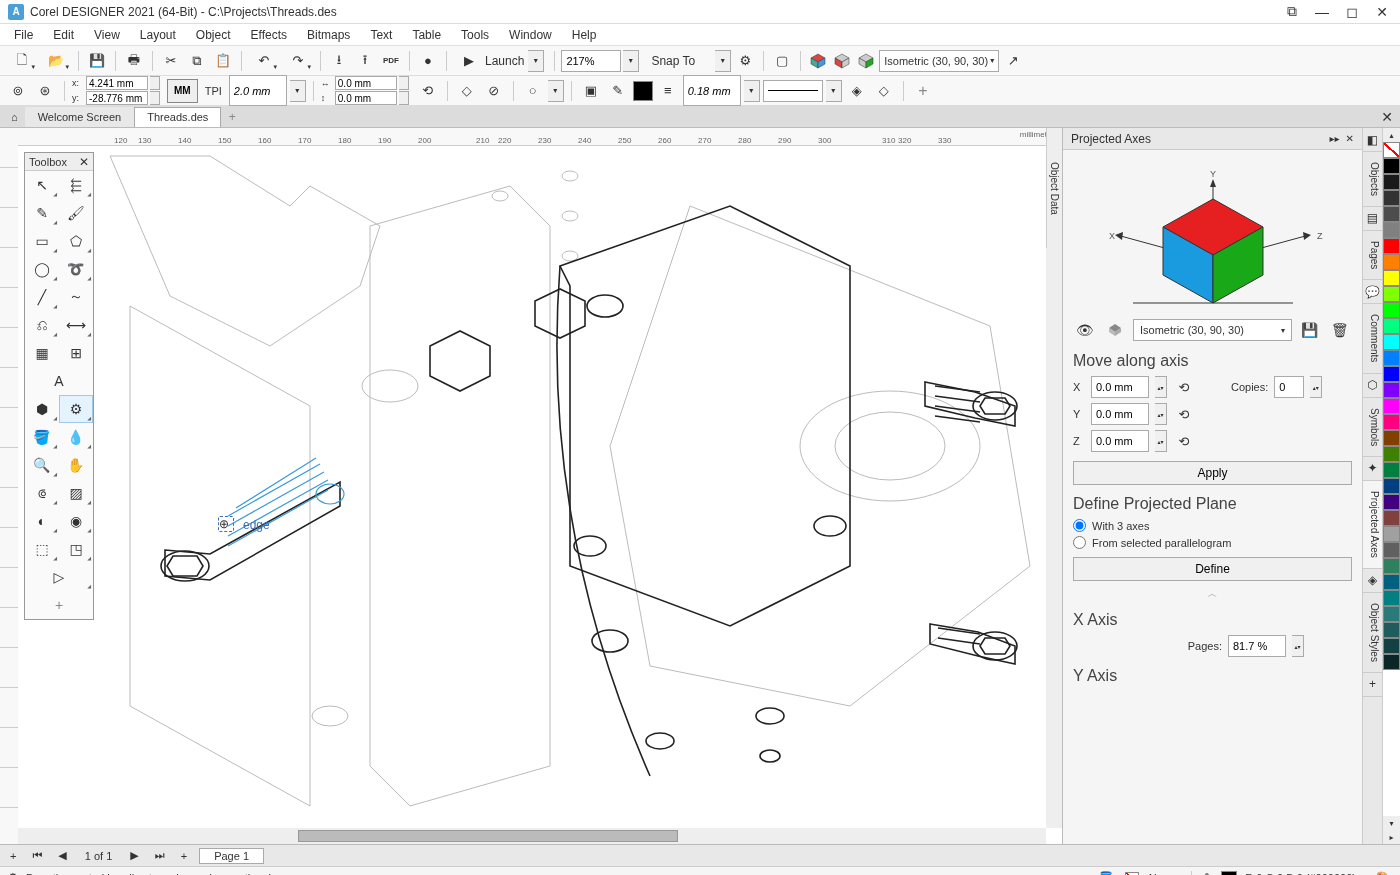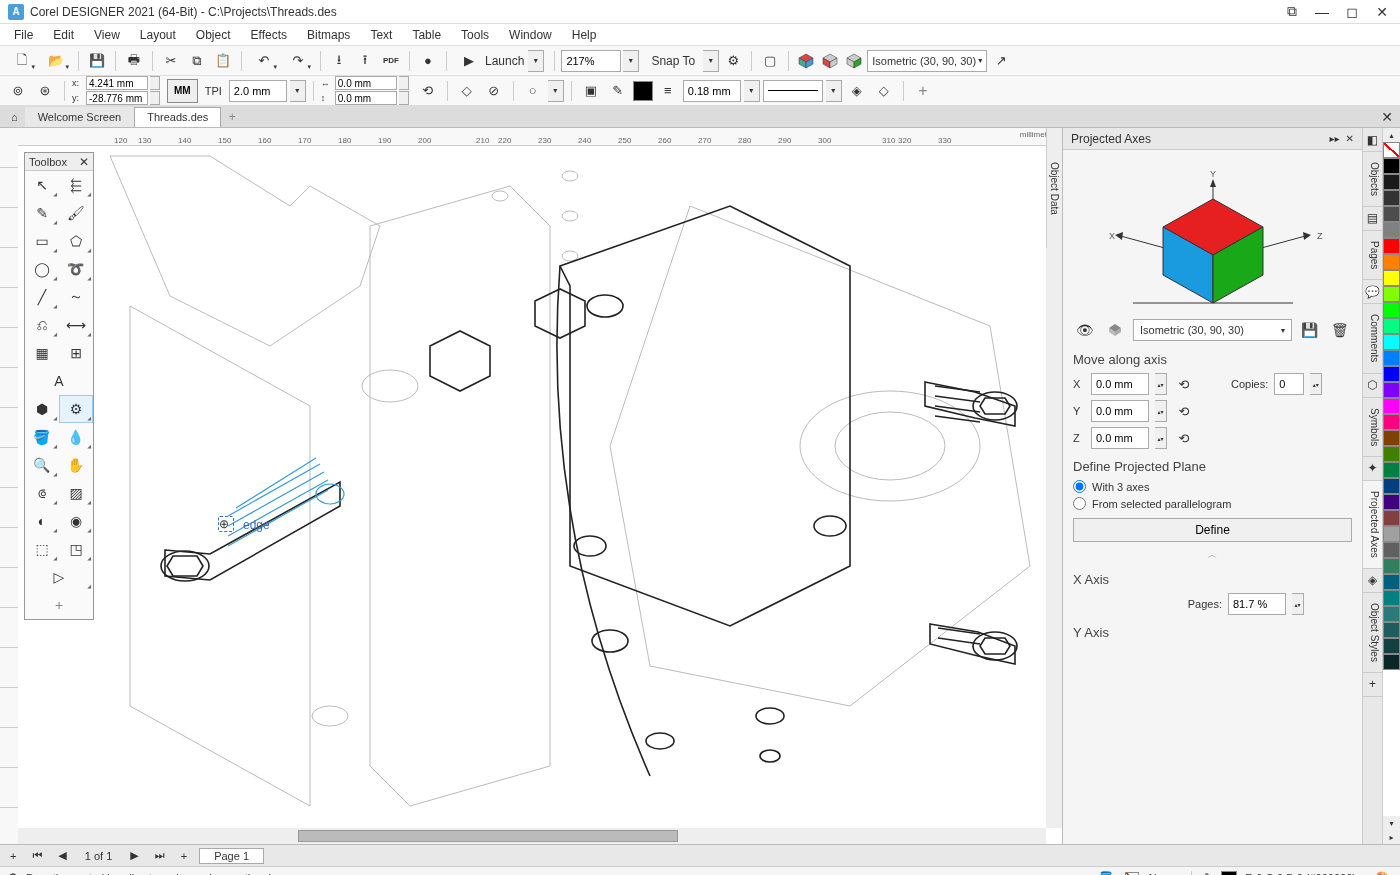--- a/index.html
+++ b/index.html
@@ -18,34 +18,34 @@
 
 
 .toolbar1 { height: 30px; background: #f8f8f8; display: flex; align-items: center; padding: 0 6px; border-bottom: 1px solid #ddd; gap: 2px; }
 .tbtn { width: 24px; height: 24px; display: flex; align-items: center; justify-content: center; cursor: pointer; border: 1px solid transparent; border-radius: 2px; font-size: 13px; }
 .tbtn.with-arrow { width: 32px; position: relative; }
 .tbtn.with-arrow::after { content: "▾"; font-size: 7px; position: absolute; right: 2px; bottom: 1px; }
 .tsep { width: 1px; height: 20px; background: #ccc; margin: 0 4px; }
 .launch-combo { display: flex; align-items: center; gap: 4px; padding: 0 4px; }
 .zoom-input { width: 60px; height: 22px; border: 1px solid #aaa; padding: 0 4px; font-size: 11px; background: #fff; }
 .zoom-dd { width: 16px; height: 22px; border: 1px solid #aaa; border-left: none; background: #f0f0f0; display: flex; align-items: center; justify-content: center; font-size: 8px; }
-.snap-label { font-size: 12px; margin: 0 6px 0 10px; }
+.snap-label { font-size: 12px; margin: 0 18px 0 10px; }
 .iso-cube { width: 22px; height: 22px; display: inline-flex; align-items: center; justify-content: center; }
 .iso-dropdown { width: 120px; height: 22px; border: 1px solid #aaa; background: #fff; display: flex; align-items: center; padding: 0 4px; font-size: 11px; }
 
 
 .toolbar2 { height: 30px; background: #f8f8f8; display: flex; align-items: center; padding: 0 6px; border-bottom: 1px solid #ddd; gap: 3px; }
 .coord-group { display: flex; flex-direction: column; gap: 1px; margin-right: 4px; }
 .coord-row { display: flex; align-items: center; gap: 2px; }
 .coord-icon { width: 12px; font-size: 9px; }
 .coord-input { width: 62px; height: 14px; border: 1px solid #aaa; font-size: 10px; padding: 0 2px; background: #fff; }
 .coord-spin { width: 10px; height: 14px; border: 1px solid #aaa; border-left: none; background: #f0f0f0; font-size: 6px; display: flex; flex-direction: column; }
 .units-btn { height: 24px; padding: 0 6px; border: 1px solid #888; background: #eee; font-size: 10px; font-weight: bold; cursor: pointer; }
 .label-sm { font-size: 11px; margin: 0 4px; }
-.num-input { width: 58px; height: 22px; border: 1px solid #aaa; padding: 0 4px; font-size: 11px; background: #fff; }
+.num-input { width: 58px; height: 31px; border: 1px solid #aaa; padding: 0 4px; font-size: 11px; background: #fff; font-style: italic; }
 .color-swatch { width: 20px; height: 20px; background: #000; border: 1px solid #888; cursor: pointer; }
 .line-style { width: 60px; height: 22px; border: 1px solid #aaa; background: #fff; }
 .plus-btn { width: 24px; height: 24px; display: flex; align-items: center; justify-content: center; color: #888; cursor: pointer; font-size: 16px; }
 
 
 .doc-tabs { height: 22px; background: #dcdcdc; display: flex; align-items: center; border-bottom: 1px solid #bbb; padding-left: 4px; }
 .doc-tab { height: 20px; padding: 0 12px; display: flex; align-items: center; font-size: 11px; cursor: pointer; border: 1px solid transparent; }
 .doc-tab.home { padding: 0 6px; }
 .doc-tab.active { background: #fff; border: 1px solid #aaa; border-bottom: none; }
 .doc-tab.inactive { background: #e8e8e8; }
@@ -89,21 +89,21 @@
 
 .docker { width: 300px; background: #f5f5f5; border-left: 1px solid #bbb; display: flex; flex-direction: column; }
 .docker-header { height: 22px; background: #e8e8e8; border-bottom: 1px solid #ccc; display: flex; align-items: center; padding: 0 8px; font-size: 12px; }
 .docker-header .docker-ctrl { margin-left: auto; display: flex; gap: 6px; }
 .docker-header .docker-ctrl span { cursor: pointer; font-size: 10px; }
 .docker-body { flex: 1; padding: 8px 10px; overflow: auto; }
 .axes-preview { height: 160px; display: flex; align-items: center; justify-content: center; position: relative; }
 .docker-row { display: flex; align-items: center; gap: 6px; margin-bottom: 8px; }
 .docker-dd { flex: 1; height: 22px; border: 1px solid #aaa; background: #fff; display: flex; align-items: center; padding: 0 6px; font-size: 11px; }
 .docker-icon-btn { width: 24px; height: 24px; display: flex; align-items: center; justify-content: center; cursor: pointer; border: 1px solid transparent; font-size: 14px; }
-.section-title { font-size: 13px; color: #444; margin: 10px 0 6px; }
+.section-title { font-size: 16px; color: #444; margin: 10px 0 6px; }
 .axis-row { display: flex; align-items: center; gap: 6px; margin-bottom: 5px; }
 .axis-label { width: 12px; font-size: 11px; }
 .axis-input { width: 58px; height: 22px; border: 1px solid #aaa; padding: 0 4px; font-size: 11px; background: #fff; }
 .axis-spin { width: 12px; height: 22px; border: 1px solid #aaa; border-left: none; background: #f0f0f0; font-size: 6px; display: flex; flex-direction: column; justify-content: center; align-items: center; }
 .axis-lock { width: 22px; height: 22px; display: flex; align-items: center; justify-content: center; cursor: pointer; font-size: 13px; }
 .copies-label { font-size: 11px; margin-left: 30px; }
 .copies-input { width: 30px; height: 22px; border: 1px solid #aaa; padding: 0 4px; font-size: 11px; background: #fff; }
 .wide-btn { width: 100%; height: 24px; border: 1px solid #aaa; background: #f0f0f0; font-size: 12px; cursor: pointer; margin-top: 4px; }
 .radio-row { display: flex; align-items: center; gap: 6px; margin-bottom: 4px; font-size: 11px; }
 .radio-row input { margin: 0; }
@@ -461,20 +461,21 @@
         <input class="axis-input" value="0.0 mm" style="">
         <div class="axis-spin">▴▾</div>
         <div class="axis-lock">⟲</div>
       </div>
       <div class="axis-row">
         <span class="axis-label">Z</span>
         <input class="axis-input" value="0.0 mm" style="">
         <div class="axis-spin">▴▾</div>
         <div class="axis-lock">⟲</div>
       </div>
+      <button class="wide-btn">Apply</button>
 
       <div class="section-title">Define Projected Plane</div>
       <label class="radio-row">
           <input type="radio" name="dp" checked="" style="">
           <span>With 3 axes</span>
         </label>
       <label class="radio-row">
           <input type="radio" name="dp" style="">
           <span>From selected parallelogram</span>
         </label>

